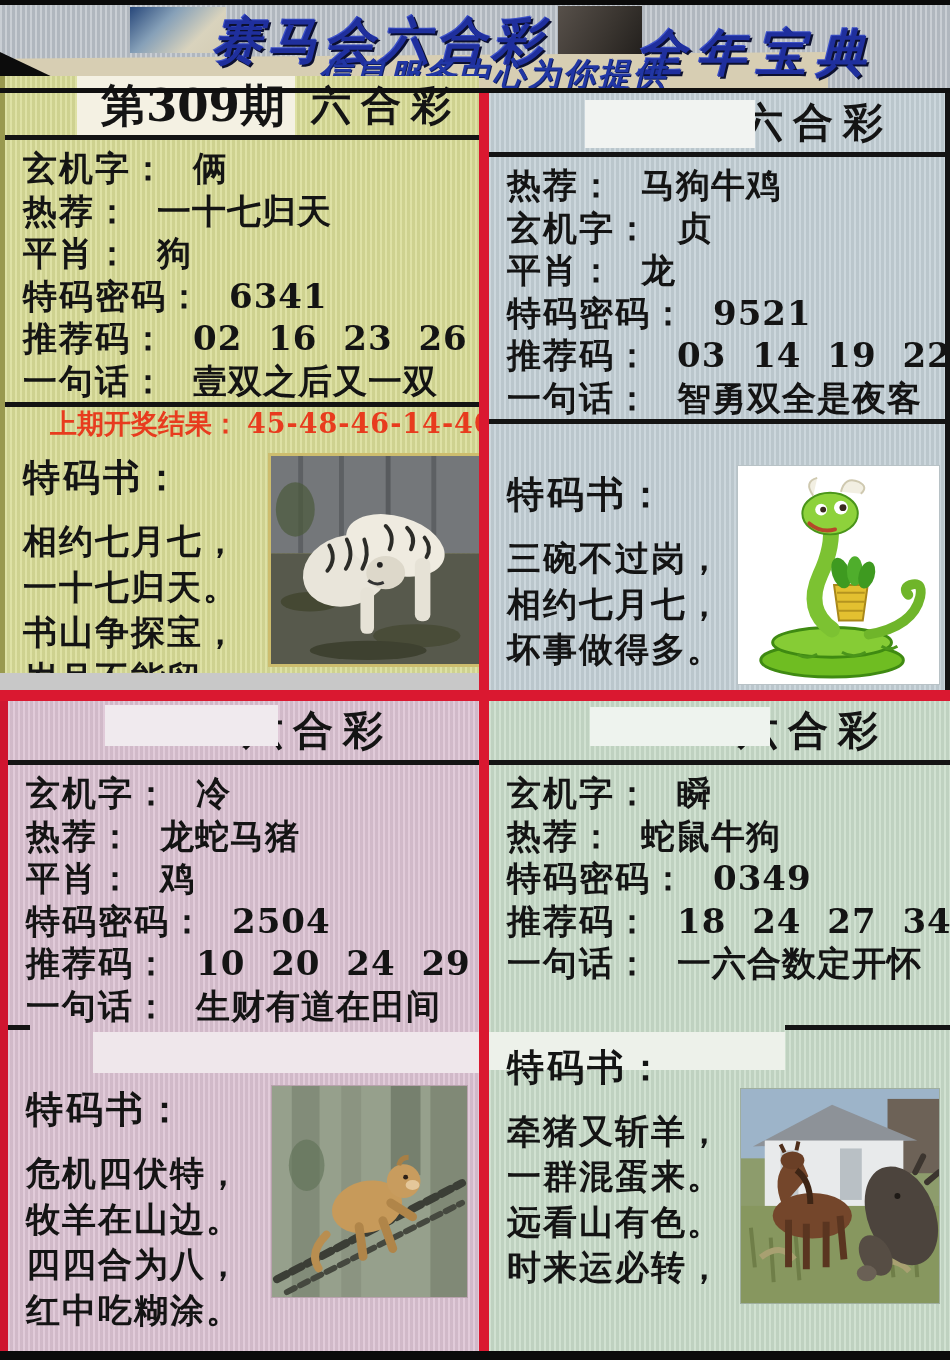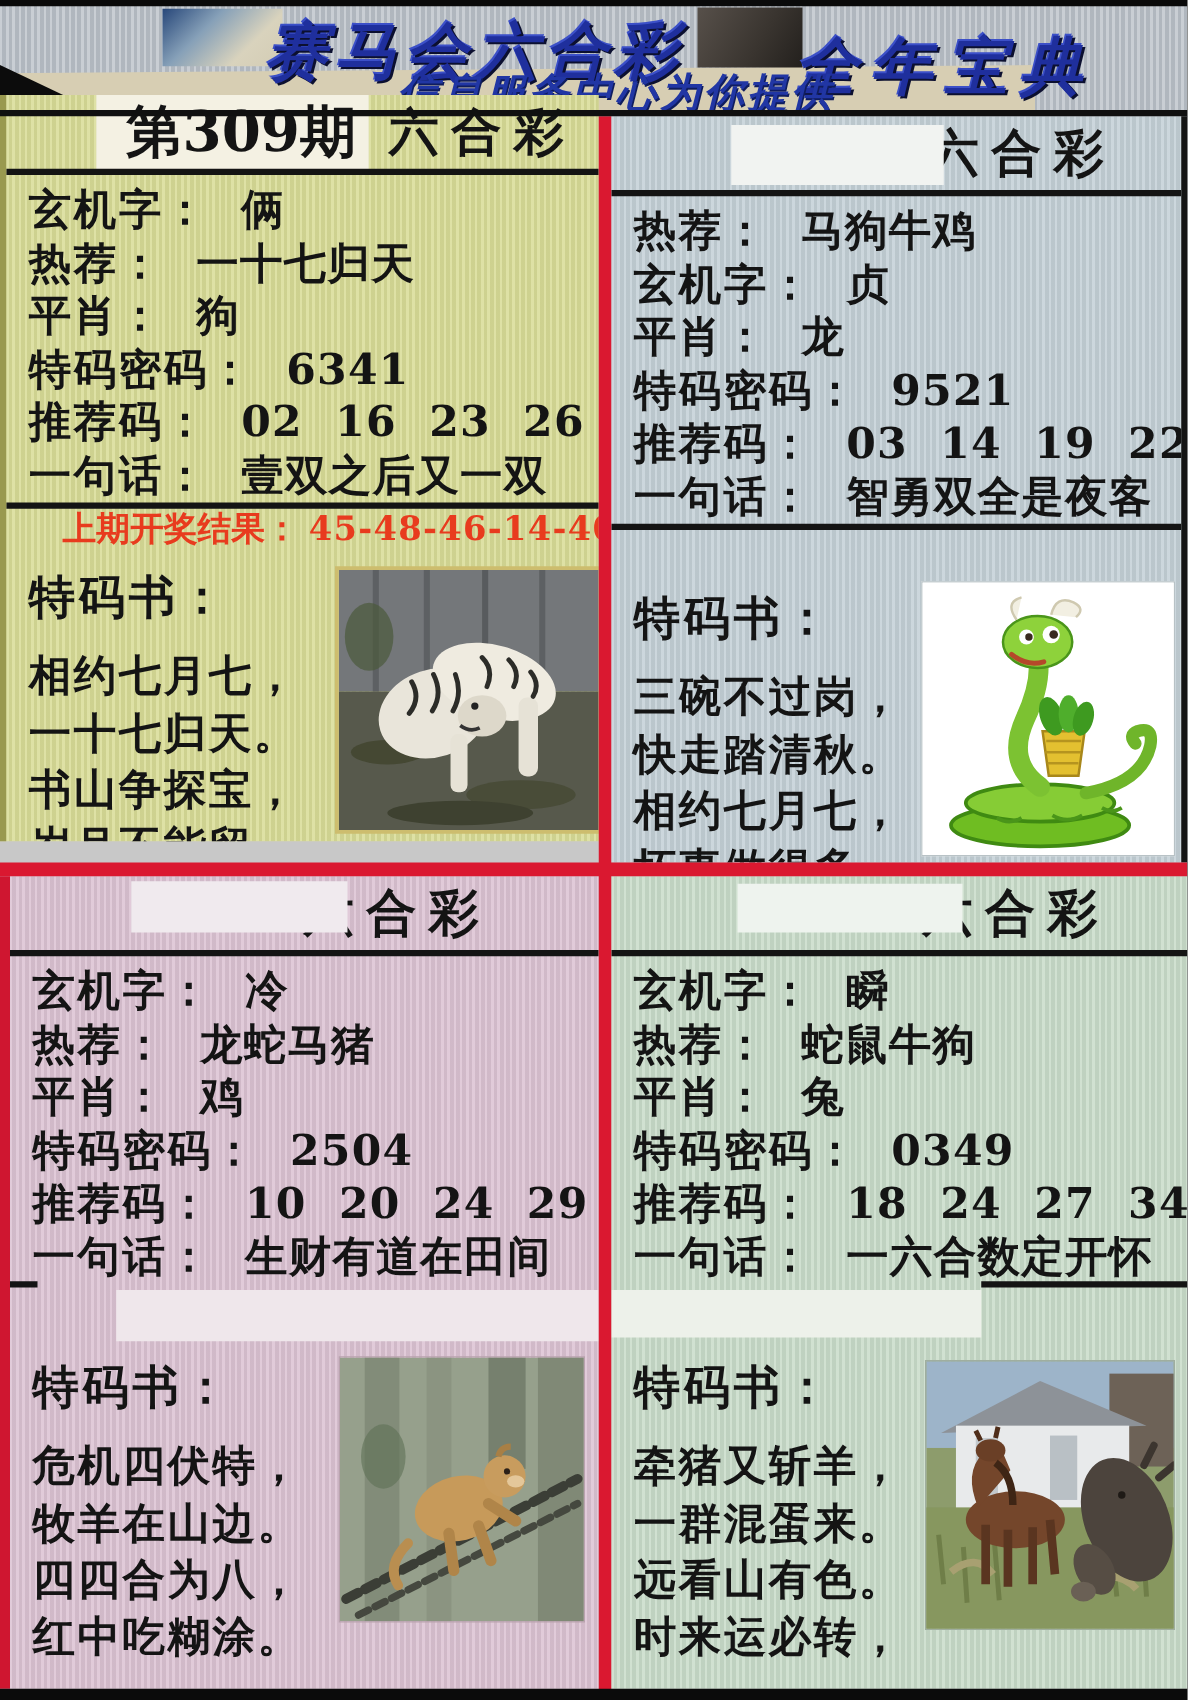--- a/index.html
+++ b/index.html
@@ -171,21 +171,20 @@
       <div class="f-row"><span class="lab">玄机字：</span><span class="val">贞</span></div>
       <div class="f-row"><span class="lab">平肖：</span><span class="val">龙</span></div>
       <div class="f-row"><span class="lab">特码密码：</span><span class="val">9521</span></div>
       <div class="f-row"><span class="lab">推荐码：</span><span class="val">03 14 19 22 25 38</span></div>
       <div class="f-row"><span class="lab">一句话：</span><span class="val">智勇双全是夜客</span></div>
     </div>
     <div class="q-rule"></div>
     <div class="book">
       <div class="book-label">特码书：</div>
       <div class="poem-line">三碗不过岗，</div>
-      <div class="poem-line">快走踏清秋。</div>
       <div class="poem-line">相约七月七，</div>
       <div class="poem-line">坏事做得多。</div>
     </div>
     <div class="img-box">
       <svg viewBox="0 0 203 220" preserveAspectRatio="none">
         <rect x="0" y="0" width="203" height="220" fill="#ffffff"></rect>
         <ellipse cx="95" cy="196" rx="72" ry="17" fill="#6fbd22" stroke="#3f8a12" stroke-width="3"></ellipse>
         <ellipse cx="95" cy="178" rx="60" ry="15" fill="#86cc35" stroke="#3f8a12" stroke-width="3"></ellipse>
         <path d="M132 170 q45 -8 52 -38 q3 -16 -10 -12 q-8 3 -2 10" fill="none" stroke="#6fb52a" stroke-width="10" stroke-linecap="round"></path>
         <path d="M95 165 q-28 -20 -12 -55 q14 -30 10 -52" fill="none" stroke="#7cc232" stroke-width="16" stroke-linecap="round"></path>
@@ -254,21 +253,20 @@
   <div class="quad q-br">
     <div class="tex"></div>
     <div class="q-header">
       <div class="hpatch"></div>
       <span class="lname">六合彩</span>
     </div>
     <div class="q-rule"></div>
     <div class="q-info">
       <div class="f-row"><span class="lab">玄机字：</span><span class="val">瞬</span></div>
       <div class="f-row"><span class="lab">热荐：</span><span class="val">蛇鼠牛狗</span></div>
-      <div class="f-row"><span class="lab">平肖：</span><span class="val">兔</span></div>
       <div class="f-row"><span class="lab">特码密码：</span><span class="val">0349</span></div>
       <div class="f-row"><span class="lab">推荐码：</span><span class="val">18 24 27 34 45 48</span></div>
       <div class="f-row"><span class="lab">一句话：</span><span class="val">一六合数定开怀</span></div>
     </div>
     <div class="partial-rule"></div>
     <div class="patch-band"></div>
     <div class="book">
       <div class="book-label">特码书：</div>
       <div class="poem-line">牵猪又斩羊，</div>
       <div class="poem-line">一群混蛋来。</div>

